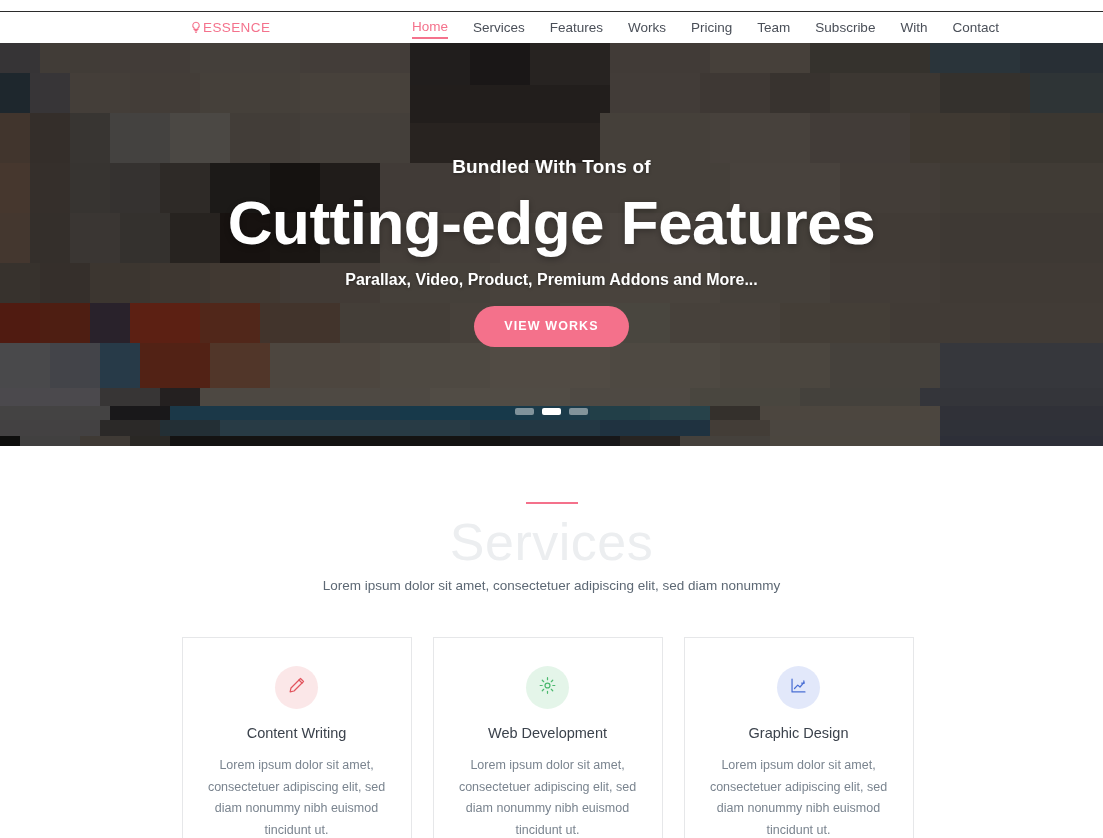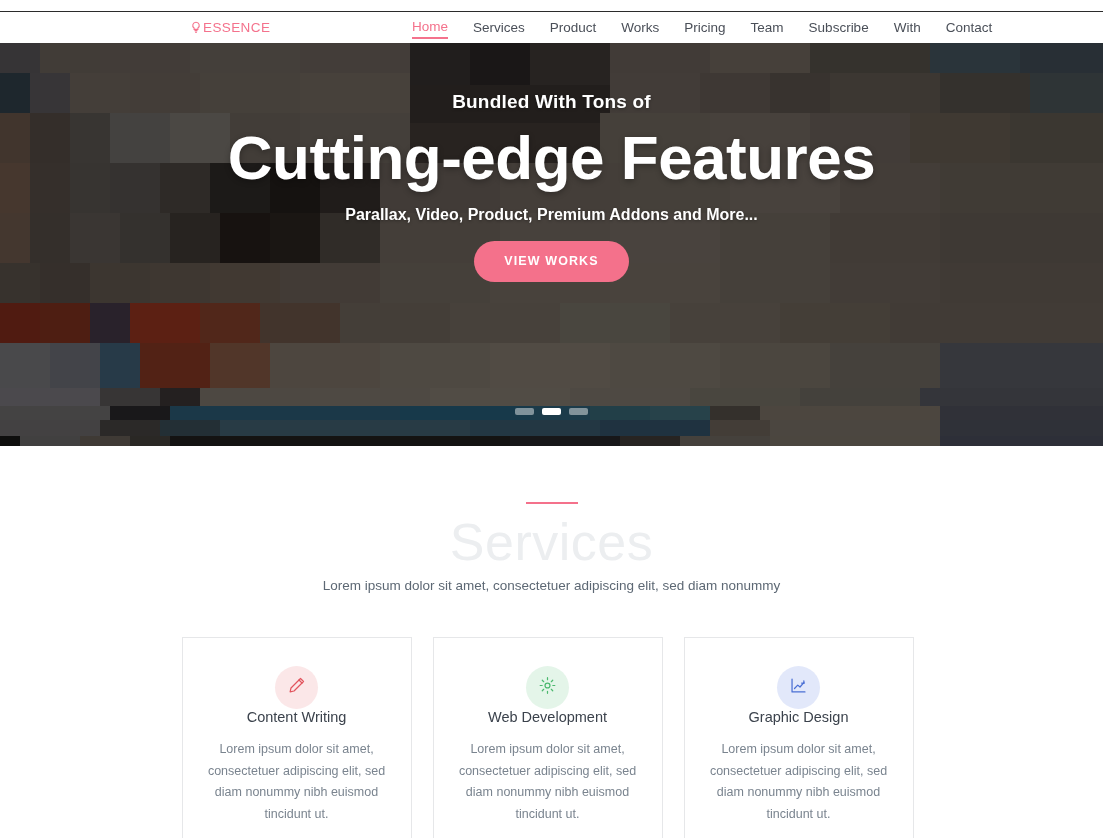--- a/index.html
+++ b/index.html
@@ -77,21 +77,21 @@
   }
   .hero-overlay {
     position: absolute;
     inset: 0;
     background: rgba(30, 26, 24, 0.18);
   }
   .hero-inner {
     position: relative;
     z-index: 3;
     text-align: center;
-    padding-top: 48px;
+    padding-top: 113px;
   }
   .hero-kicker {
     color: #ffffff;
     font-size: 19px;
     font-weight: bold;
     letter-spacing: 0.2px;
     text-shadow: 0 1px 3px rgba(0,0,0,.35);
   }
   .hero-title {
     color: #ffffff;
@@ -206,20 +206,21 @@
   .card-icon {
     width: 43px;
     height: 43px;
     border-radius: 50%;
     margin: 0 auto;
     display: flex;
     align-items: center;
     justify-content: center;
   }
   .card-title {
+    margin-top: 16px;
     font-size: 14.5px;
     color: #3b424c;
     text-align: center;
   }
   .card-text {
     margin-top: 14px;
     font-size: 12.5px;
     line-height: 1.72;
     color: #7a848f;
   }
@@ -241,21 +242,21 @@
   </a>
 
   <ul class="nav-links">
     <li>
       <a class="nav-link active" href="#">Home</a>
     </li>
     <li>
       <a class="nav-link" href="#">Services</a>
     </li>
     <li>
-      <a class="nav-link" href="#">Product</a>
+      <a class="nav-link" href="#">Features</a>
     </li>
     <li>
       <a class="nav-link" href="#">Works</a>
     </li>
     <li>
       <a class="nav-link" href="#">Pricing</a>
     </li>
     <li>
       <a class="nav-link" href="#">Team</a>
     </li>

